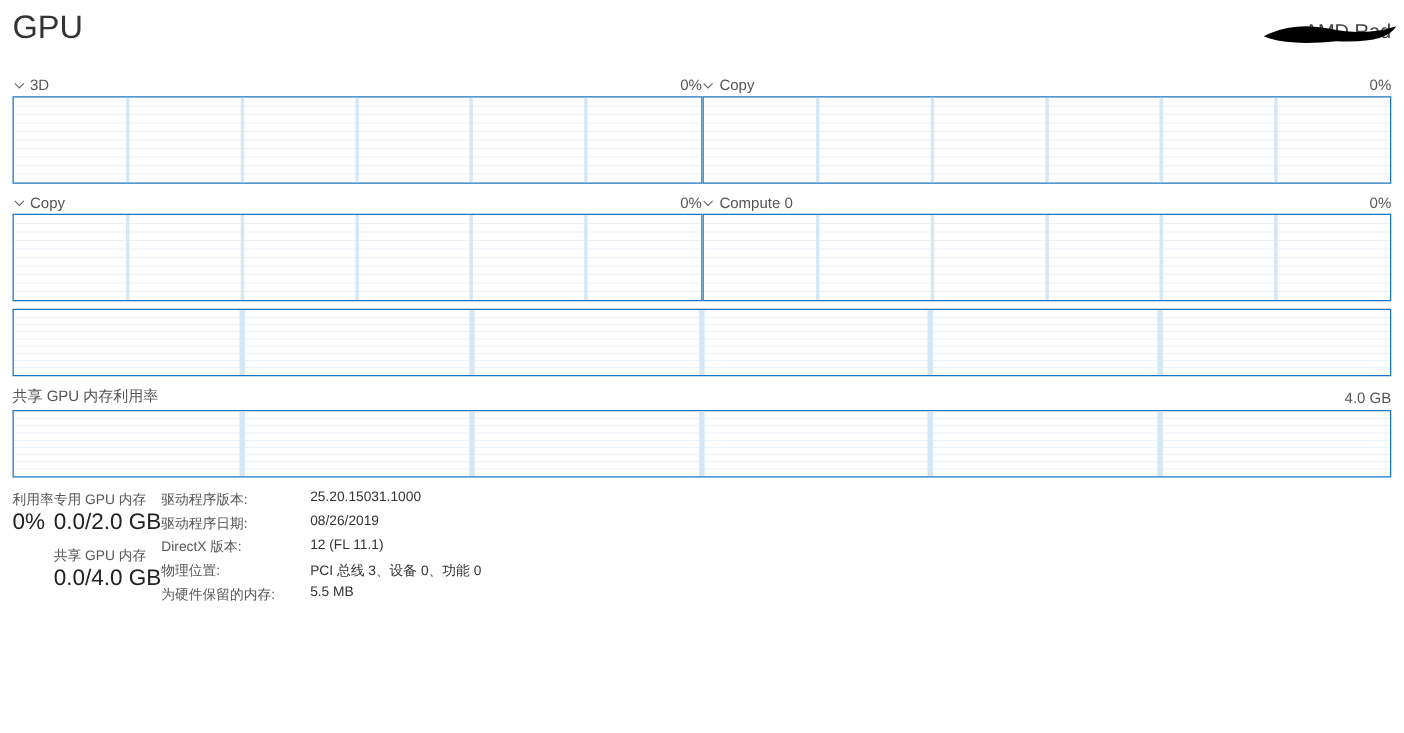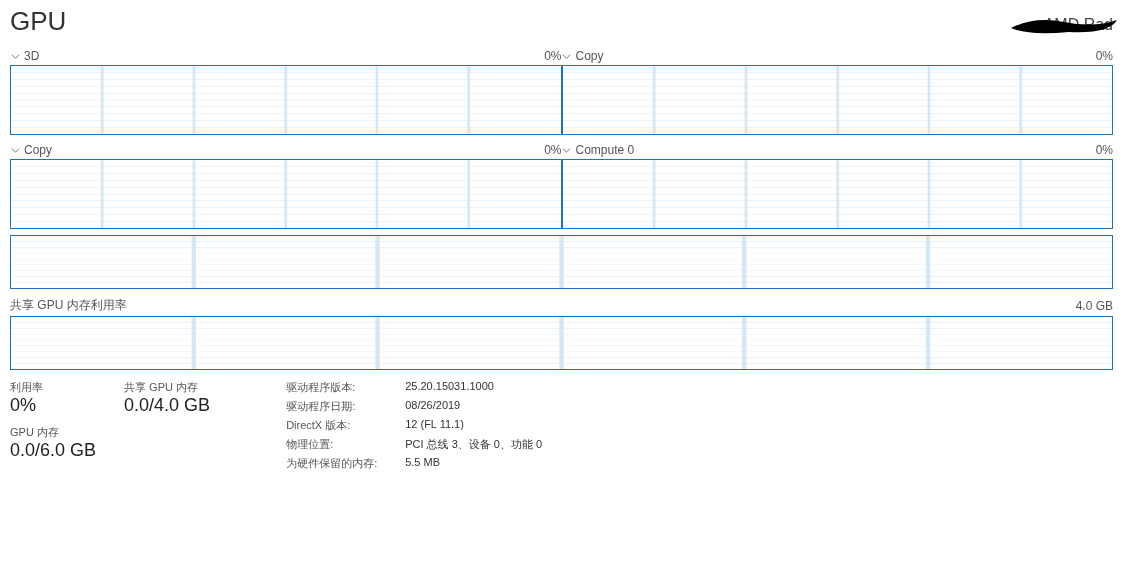--- a/index.html
+++ b/index.html
@@ -12,21 +12,21 @@
       font-size: 12px;
       color: #333;
       background: #fff;
       width: 1123px;
       padding: 6px 10px 10px 10px;
     }
     .header {
       display: flex;
       justify-content: space-between;
       align-items: baseline;
-      margin-bottom: 10px;
+      margin-bottom: 22px;
     }
     .header .title {
       font-size: 26px;
       font-weight: 400;
       color: #333;
     }
     .header .subtitle {
       font-size: 16px;
       color: #444;
       position: relative;
@@ -84,21 +84,20 @@
     }
     .fullrow {
       margin-top: 6px;
     }
     .fullrow .panel-head {
       padding: 2px 0;
     }
     .stats {
       display: flex;
       margin-top: 10px;
-      gap: 28px;
       align-items:flex-start;
     }
     .statcol {
       display: flex;
       flex-direction: column;
       gap: 8px;
     }
     .stat .label {
       font-size: 11px;
       color: #555;
@@ -109,21 +108,20 @@
       line-height: 1.2;
     }
     .detailtable {
       display: grid;
       grid-template-columns: auto auto;
       column-gap: 28px;
       row-gap: 4px;
       font-size: 11px;
       color: #444;
       align-content: start;
-      margin-left: 48px;
     }
     .detailtable .k { color:#555; }
     .detailtable .v { color:#333; }
   </style>
 </head>
 <body>
 
 <div class="header">
   <div class="title">GPU</div>
   <div class="subtitle">
@@ -321,26 +319,26 @@
     </svg>
   </div>
 </div>
 
 <div class="stats">
   <div class="statcol">
     <div class="stat">
       <div class="label">利用率</div>
       <div class="value">0%</div>
     </div>
+  </div>
+  <div class="statcol">
     <div class="stat">
-      <div class="label">GPU 内存</div>
-      <div class="value">0.0/6.0 GB</div>
-    </div>
-  </div>
-  <div class="statcol">
+      <div class="label">专用 GPU 内存</div>
+      <div class="value">0.0/2.0 GB</div>
+    </div>
     <div class="stat">
       <div class="label">共享 GPU 内存</div>
       <div class="value">0.0/4.0 GB</div>
     </div>
   </div>
   <div class="detailtable">
     <div class="k">驱动程序版本:</div>
     <div class="v">25.20.15031.1000</div>
     <div class="k">驱动程序日期:</div>
     <div class="v">08/26/2019</div>

